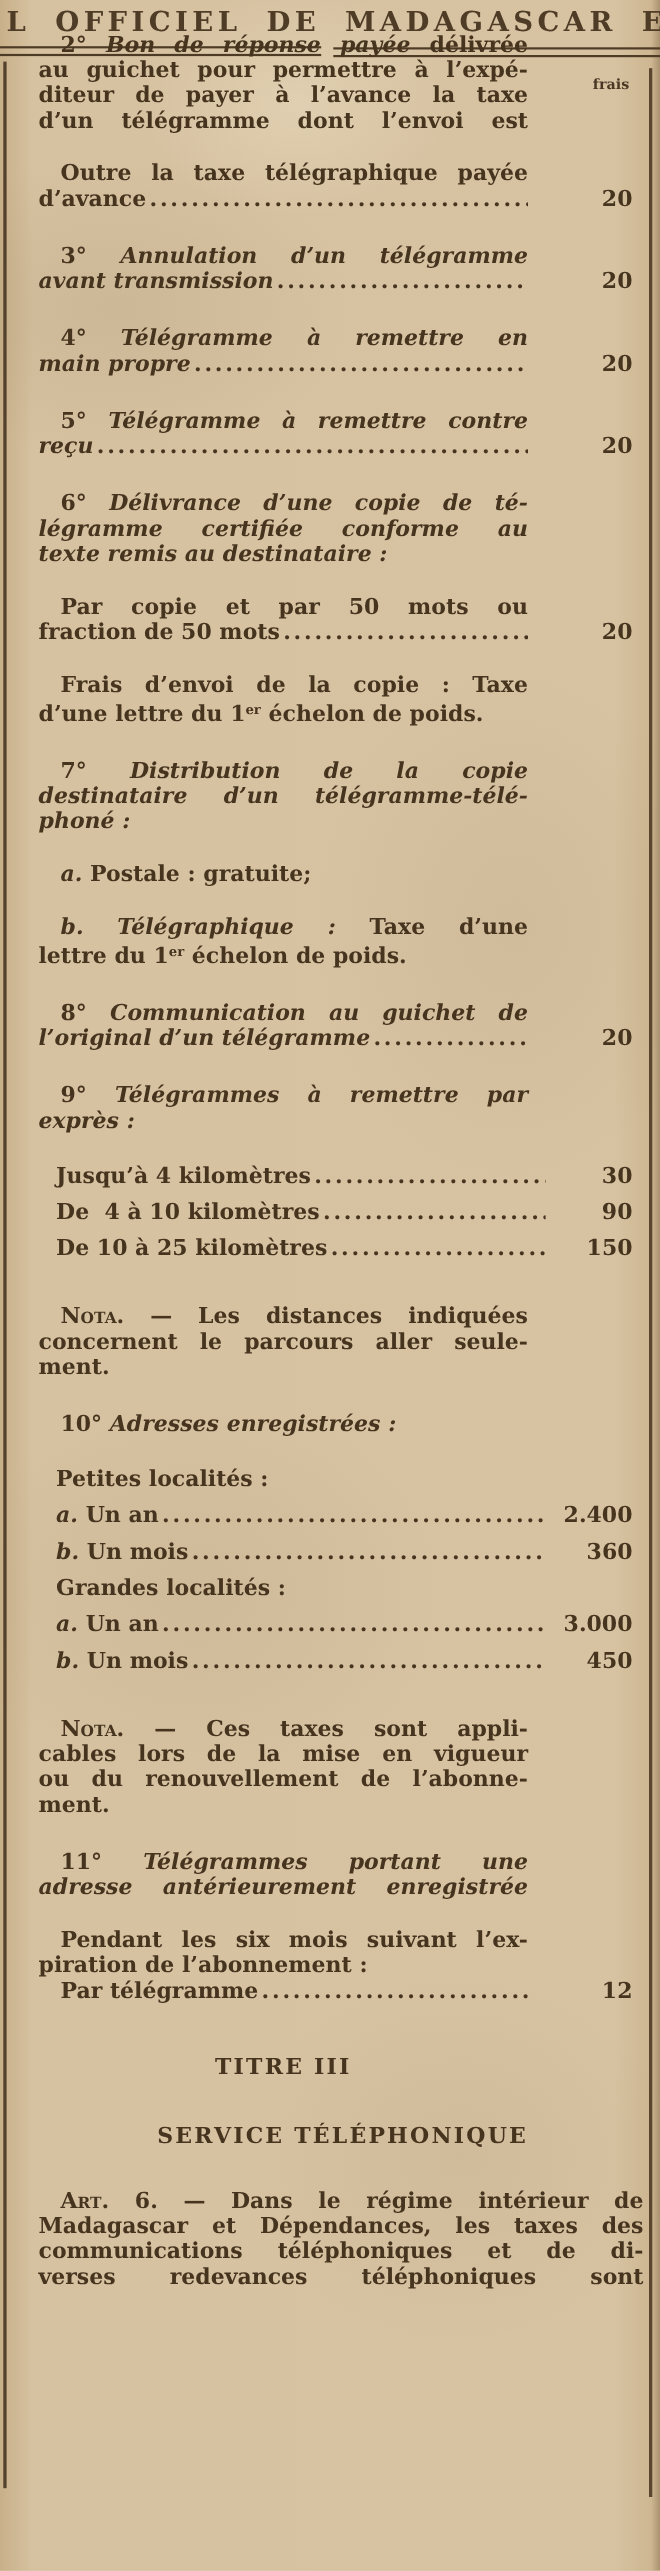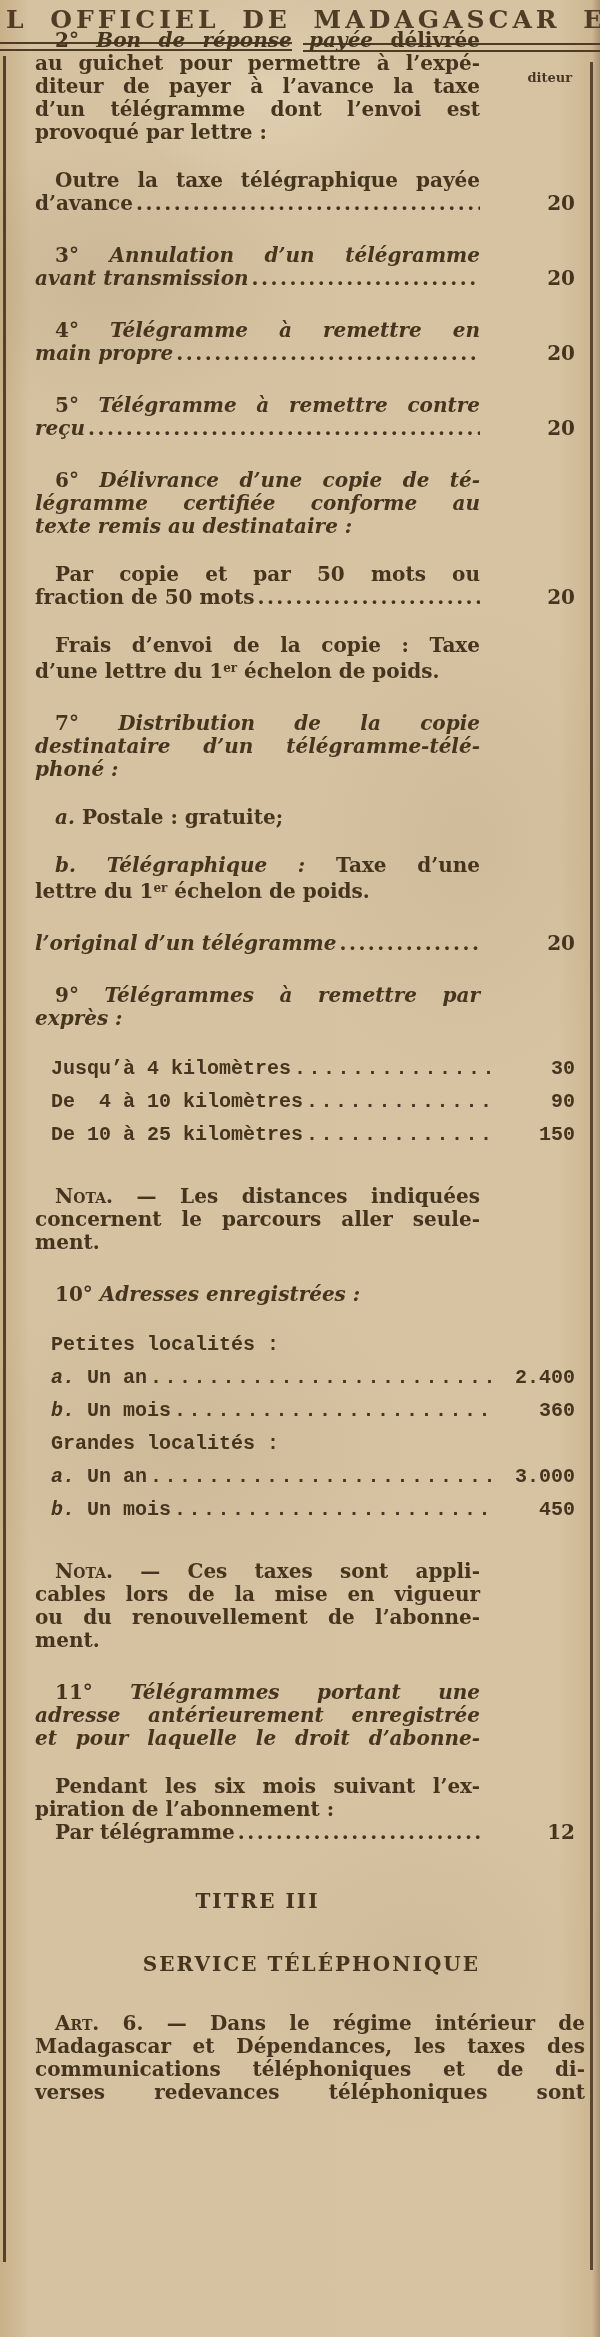--- a/index.html
+++ b/index.html
@@ -36,21 +36,21 @@
   .block{margin-top:25px;}
   .block.first{margin-top:100px;}
   .block.item{margin-top:29px;}
   .block.note{margin-top:34px;}
   .block.rows{margin-top:22px;}
   .block.title{margin-top:46px;text-align:center;font-size:21px;font-weight:700;letter-spacing:2px;line-height:24px;}
   .block.subtitle{margin-top:40px;text-align:right;font-size:14.5px;font-weight:700;letter-spacing:2px;line-height:18px;}
   .block.article{margin-top:36px;width:550px;}
   .line{font-size:20px;line-height:23px;font-weight:700;padding-right:95px;}
   .article .line{padding-right:0;}
-  .rows .line{line-height:33px;padding-left:16px;font-family:Liberation Mono, monospace;}
+  .rows .line{line-height:33px;padding-left:16px;}
   .line.j{text-align:justify;text-align-last:justify;}
   .line.ind{text-indent:20px;}
   .line.priced{display:flex;align-items:flex-start;padding-right:0;text-indent:0;}
   .line.priced.ind{padding-left:20px;}
   .lbl{white-space:nowrap;}
   .dots{flex:1 1 auto;overflow:hidden;white-space:nowrap;letter-spacing:2.5px;padding:0 4px 0 3px;}
   .price{flex:0 0 95px;text-align:right;white-space:nowrap;}
   .rows .price{flex-basis:79px;}
   .it{font-style:italic;}
   .sc{font-variant:small-caps;}
@@ -58,28 +58,27 @@
 </style>
 </head>
 <body>
 
 <div class="page">
   <div class="header">L OFFICIEL DE MADAGASCAR ET DEPEN</div>
   <div class="rule left-seg"></div>
   <div class="rule right-seg"></div>
   <div class="vline left"></div>
   <div class="vline right"></div>
-  <div class="francs">diteur</div>
+  <div class="francs">frais</div>
   <div class="column">
       <div class="block item first">
         <div class="line j ind"><span>2° </span><span class="it">Bon de réponse payée</span><span> délivrée</span></div>
         <div class="line j"><span>au guichet pour permettre à l’expé-</span></div>
         <div class="line j"><span>diteur de payer à l’avance la taxe</span></div>
         <div class="line j"><span>d’un télégramme dont l’envoi est</span></div>
-        <div class="line"><span>provoqué par lettre :</span></div>
       </div>
       <div class="block para">
         <div class="line j ind"><span>Outre la taxe télégraphique payée</span></div>
         <div class="line priced">
           <span class="lbl"><span>d’avance </span></span>
           <span class="dots">..........................................................................................</span>
           <span class="price">20</span>
         </div>
       </div>
       <div class="block item">
@@ -129,20 +128,21 @@
         <div class="line"><span class="it">phoné :</span></div>
       </div>
       <div class="block para">
         <div class="line ind"><span class="it">a.</span><span> Postale : gratuite;</span></div>
       </div>
       <div class="block para">
         <div class="line j ind"><span class="it">b. Télégraphique :</span><span> Taxe d’une</span></div>
         <div class="line"><span>lettre du 1</span><span class="sup">er</span><span> échelon de poids.</span></div>
       </div>
       <div class="block item">
+        <div class="line j ind"><span>8° </span><span class="it">Communication au guichet de</span></div>
         <div class="line priced">
           <span class="lbl"><span class="it">l’original d’un télégramme</span></span>
           <span class="dots">..........................................................................................</span>
           <span class="price">20</span>
         </div>
       </div>
       <div class="block item">
         <div class="line j ind"><span>9° </span><span class="it">Télégrammes à remettre par</span></div>
         <div class="line"><span class="it">exprès :</span></div>
       </div>
@@ -197,21 +197,20 @@
       </div>
       <div class="block note">
         <div class="line j ind"><span class="sc">Nota.</span><span> — Ces taxes sont appli-</span></div>
         <div class="line j"><span>cables lors de la mise en vigueur</span></div>
         <div class="line j"><span>ou du renouvellement de l’abonne-</span></div>
         <div class="line"><span>ment.</span></div>
       </div>
       <div class="block item">
         <div class="line j ind"><span>11° </span><span class="it">Télégrammes portant une</span></div>
         <div class="line j"><span class="it">adresse antérieurement enregistrée</span></div>
-        <div class="line j"><span class="it">et pour laquelle le droit d’abonne-</span></div>
       </div>
       <div class="block para">
         <div class="line j ind"><span>Pendant les six mois suivant l’ex-</span></div>
         <div class="line"><span>piration de l’abonnement :</span></div>
         <div class="line ind priced">
           <span class="lbl"><span>Par télégramme </span></span>
           <span class="dots">..........................................................................................</span>
           <span class="price">12</span>
         </div>
       </div>

